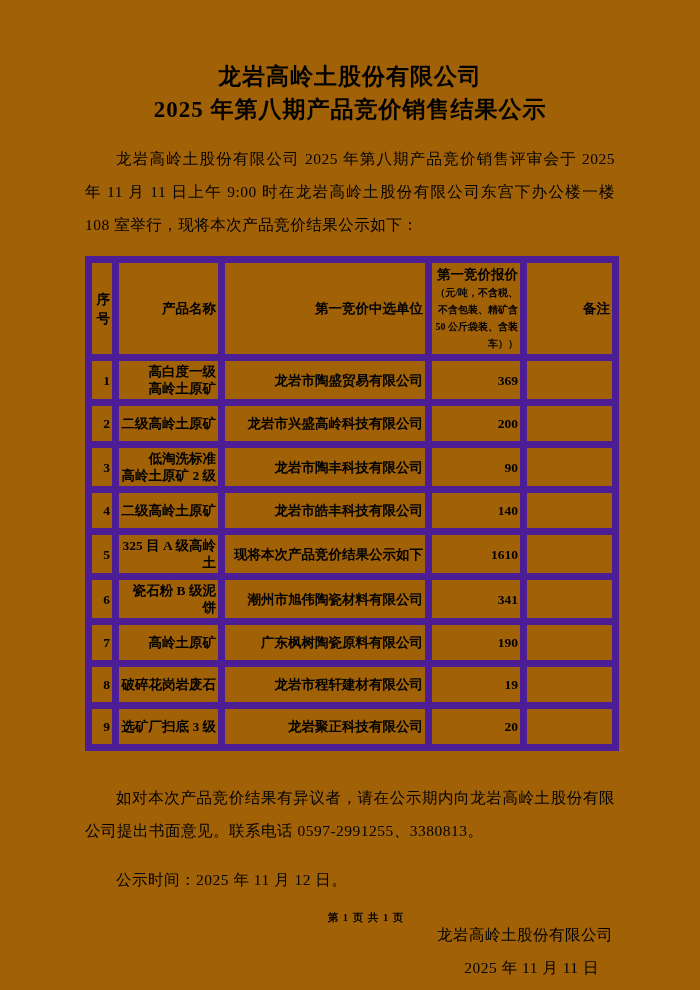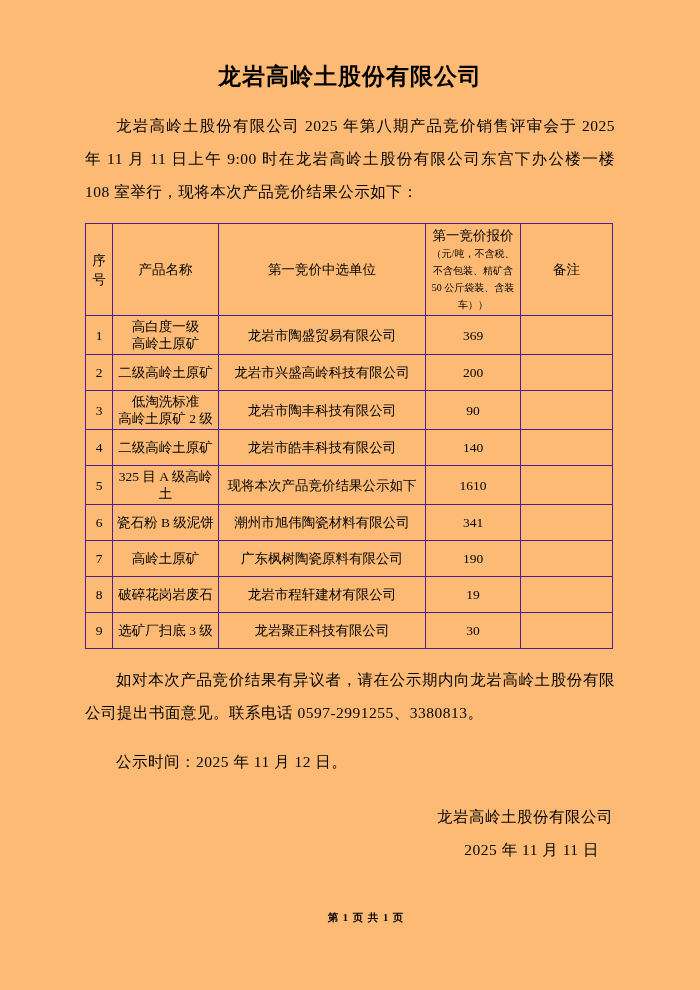--- a/index.html
+++ b/index.html
@@ -12,21 +12,21 @@
     height: 990px;
     font-family: "Liberation Serif", "DejaVu Serif", serif;
     color: #000000;
     position: relative;
     overflow: hidden;
   }
   .page {
     position: relative;
     width: 700px;
     height: 990px;
-    background: #fdba74;
+    background: #a16207;
   }
   .content {
     position: absolute;
     left: 85px;
     top: 0;
     width: 530px;
   }
   .doc-title {
     margin-top: 60px;
     text-align: center;
@@ -36,38 +36,38 @@
     letter-spacing: 1px;
   }
   .para {
     font-size: 15.5px;
     line-height: 33px;
     text-align: justify;
     text-indent: 2em;
     letter-spacing: 0.5px;
   }
   .para.closing {
-    margin-top: 14px;
+    margin-top: 30px;
   }
   .para.no-gap {
     margin-top: 0;
   }
   table.result-table {
     margin-top: 9px;
     border-collapse: collapse;
     table-layout: fixed;
     width: 527px;
   }
   table.result-table th,
   table.result-table td {
-    border: 1px solid #4c1d95;
-    text-align: center;
+    border: 7px solid #4c1d95;
+    text-align: right;
     vertical-align: middle;
     padding: 2px 2px;
-    font-weight: normal;
+    font-weight: bold;
     overflow: hidden;
   }
   table.result-table thead th {
     font-size: 13.5px;
     line-height: 19px;
     height: 84px;
   }
   th.price-head .price-note {
     display: block;
     font-size: 10px;
@@ -110,20 +110,21 @@
   }
 </style>
 </head>
 <body>
 
 <div class="page">
   <div class="content">
 
     <div class="doc-title">
       <div>龙岩高岭土股份有限公司</div>
+      <div>2025 年第八期产品竞价销售结果公示</div>
     </div>
 
     <p class="para">龙岩高岭土股份有限公司 2025 年第八期产品竞价销售评审会于 2025 年 11 月 11 日上午 9:00 时在龙岩高岭土股份有限公司东宫下办公楼一楼 108 室举行，现将本次产品竞价结果公示如下：</p>
 
     <table class="result-table">
       <colgroup>
         <col style="width:27px">
         <col style="width:106px">
         <col style="width:207px">
         <col style="width:95px">
@@ -201,21 +202,21 @@
           <td>8</td>
           <td class="product-cell">破碎花岗岩废石</td>
           <td>龙岩市程轩建材有限公司</td>
           <td>19</td>
           <td></td>
         </tr>
         <tr>
           <td>9</td>
           <td class="product-cell">选矿厂扫底 3 级</td>
           <td>龙岩聚正科技有限公司</td>
-          <td>30</td>
+          <td>20</td>
           <td></td>
         </tr>
       </tbody>
     </table>
 
     <p class="para closing">如对本次产品竞价结果有异议者，请在公示期内向龙岩高岭土股份有限公司提出书面意见。联系电话 0597-2991255、3380813。</p>
     <p class="para no-gap">公示时间：2025 年 11 月 12 日。</p>
 
     <div class="signature">
       <div class="sig-company">龙岩高岭土股份有限公司</div>

